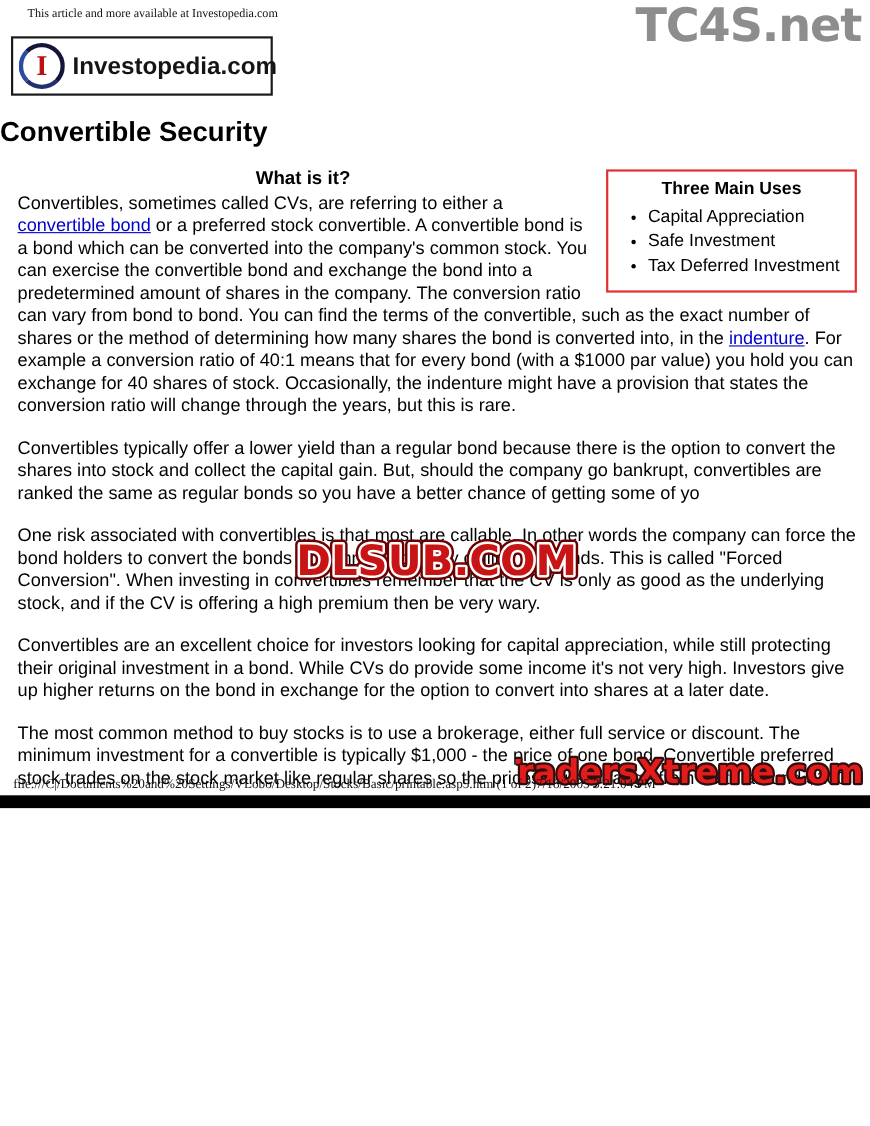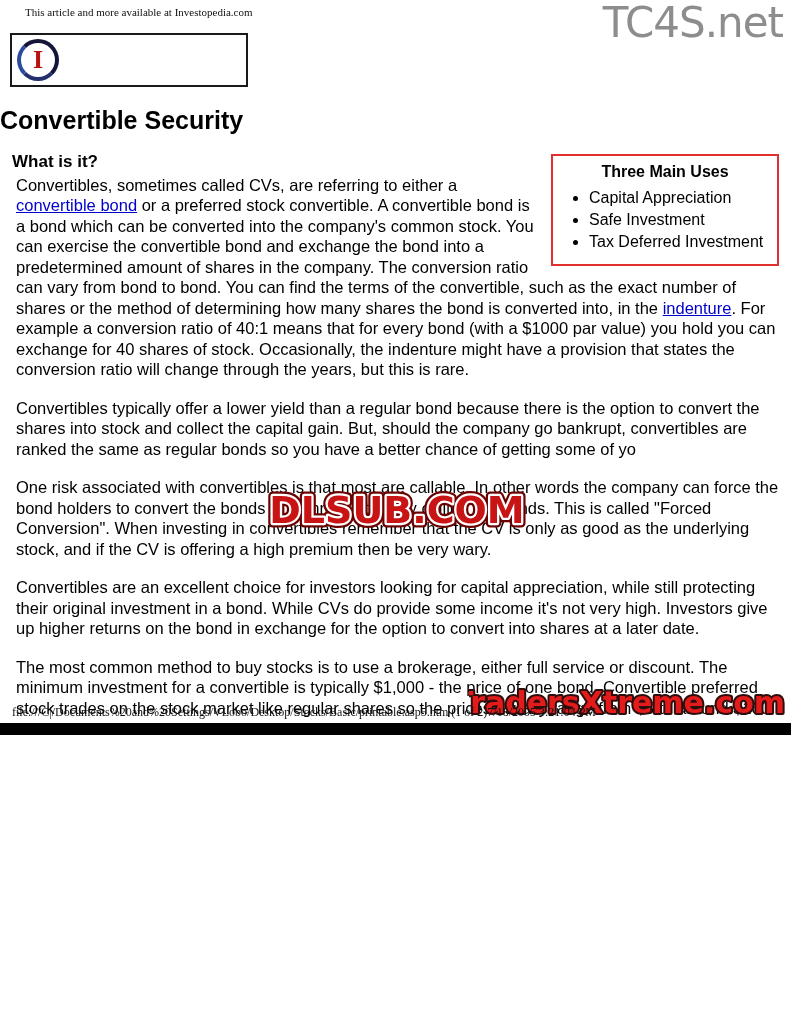--- a/index.html
+++ b/index.html
@@ -6,21 +6,21 @@
   .page {
     position:relative; width:791px; height:735px; background:#ffffff;
     font-family:"Liberation Sans", sans-serif; overflow:hidden; color:#000;
   }
   .header-note {
     position:absolute; top:6px; left:25px;
     font-family:"Liberation Serif", serif; font-size:11px; color:#111;
   }
   .tc4s {
     position:absolute; top:2px; right:8px;
-    font-family:"DejaVu Sans", sans-serif; font-weight:400;
+    font-family:"DejaVu Sans", sans-serif; font-weight:700;
     font-size:42px; color:#8d8d8d; letter-spacing:-1px; line-height:1;
   }
   .logo-box {
     position:absolute; top:33px; left:10px; width:238px; height:54px;
     border:2px solid #1a1a1a; background:#fff; box-sizing:border-box;
     display:flex; align-items:center; gap:7px; padding:0 5px;
   }
   .logo-mark {
     width:42px; height:42px; border-radius:50%;
     border:4px solid #15153a; border-left-color:#2c4b9e; border-bottom-color:#23306e;
@@ -41,21 +41,21 @@
     font-size:16.5px; line-height:20.5px;
   }
   .uses-box {
     float:right; width:228px; box-sizing:border-box;
     border:2px solid #e03030; margin:2px 0 8px 12px; padding:6px 6px 10px 6px;
     background:#fff;
   }
   .uses-title { text-align:center; font-weight:bold; font-size:16px; margin-bottom:5px; }
   .uses-box ul { margin:0; padding-left:30px; }
   .uses-box li { font-size:16px; line-height:20px; margin:2px 0; }
-  .what-heading { text-align:left; font-weight:bold; font-size:17px; margin:0 0 2px 0; }
+  .what-heading { text-align:center; font-weight:bold; font-size:17px; margin:0 0 2px 0; }
   .para { margin:0 0 18px 4px; }
   .inline-heading { font-weight:bold; font-size:16.5px; }
   .link { color:#0000cc; text-decoration:underline; cursor:pointer; }
   .wm-dlsub { position:absolute; top:482px; left:242px; }
   .wm-traders { position:absolute; right:2px; bottom:8px; }
   .footer-path {
     position:absolute; left:12px; bottom:15px;
     font-family:"Liberation Serif", serif; font-size:12px; color:#111;
     white-space:nowrap;
   }
@@ -67,20 +67,21 @@
 <div class="page">
 
   <div class="header-note">This article and more available at Investopedia.com</div>
 
   <div class="tc4s">TC4S.net</div>
 
   <div class="logo-box">
     <div class="logo-mark">
       <span>I</span>
     </div>
+    <div class="logo-text">Investopedia.com</div>
   </div>
 
   <h1 class="title">Convertible Security</h1>
 
   <div class="content">
 
     <div class="uses-box">
       <div class="uses-title">Three Main Uses</div>
       <ul>
         <li>Capital Appreciation</li>

